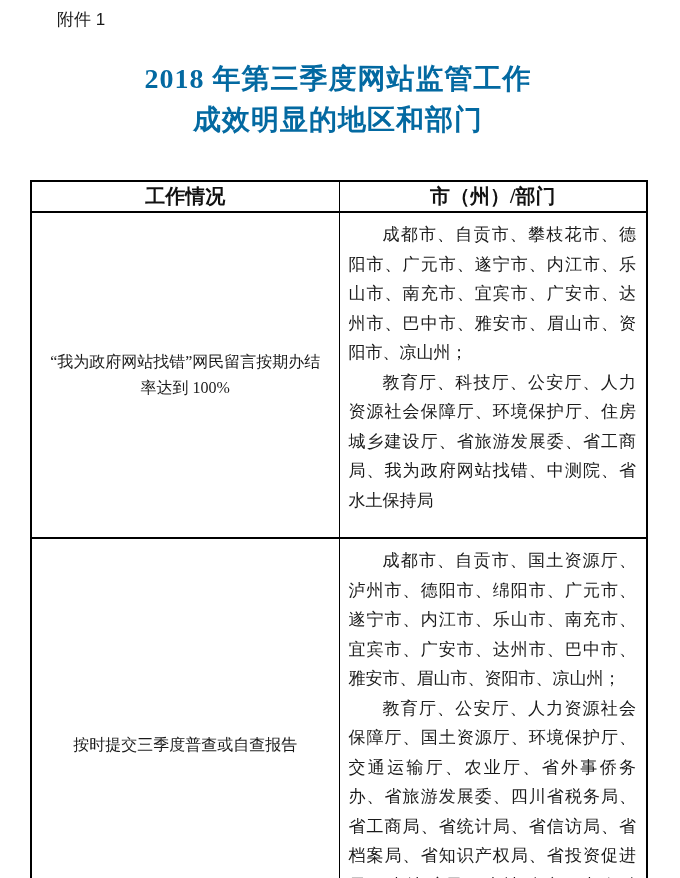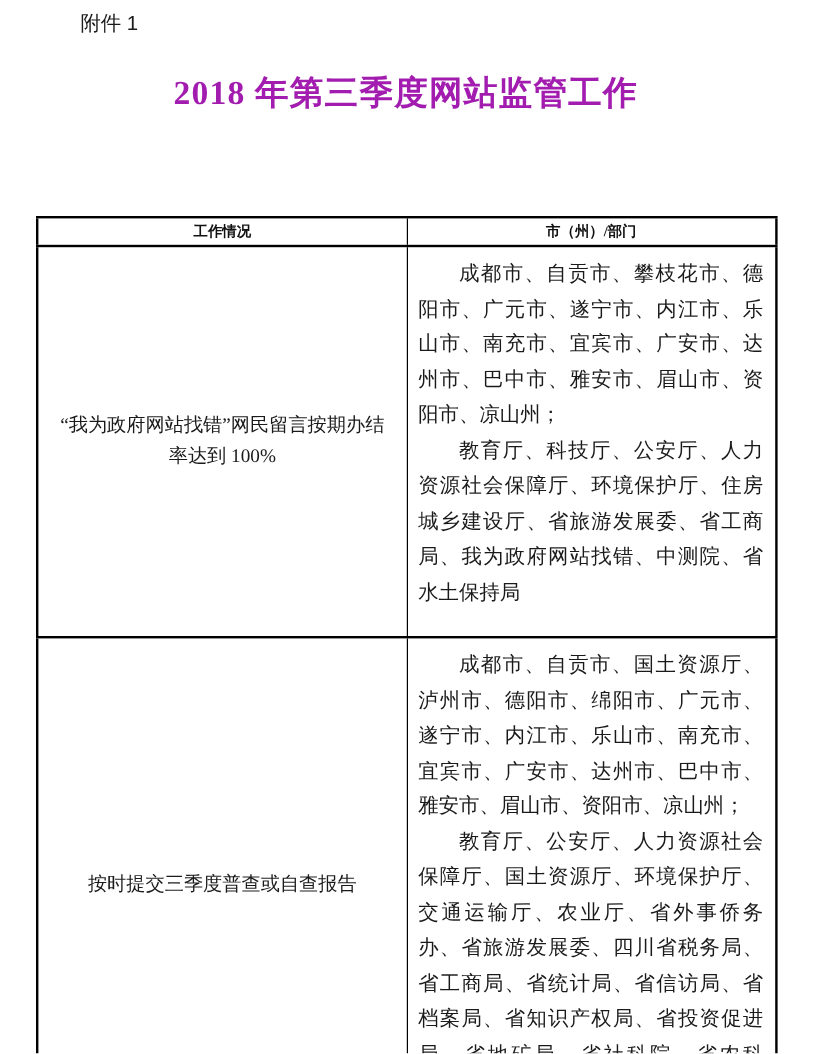--- a/index.html
+++ b/index.html
@@ -11,38 +11,38 @@
     position: relative;
     width: 680px;
     height: 878px;
     background: #ffffff;
     color: #1a1a1a;
     font-family: "Liberation Serif", "DejaVu Serif", serif;
     overflow: hidden;
   }
   .attachment-label {
     position: absolute;
-    left: 67px;
+    left: 57px;
     top: 8px;
     font-family: "Liberation Sans", "DejaVu Sans", sans-serif;
     font-size: 17px;
     color: #1a1a1a;
   }
   .doc-title {
     position: absolute;
     top: 58px;
     left: 0;
     width: 676px;
     margin: 0;
     text-align: center;
     font-weight: bold;
     font-size: 28px;
     line-height: 41px;
     letter-spacing: 1px;
-    color: #a21caf;
+    color: #0369a1;
   }
   .doc-title .title-line {
     display: block;
   }
   table.main-table {
     position: absolute;
     left: 30px;
     top: 180px;
     width: 616px;
     border-collapse: collapse;
@@ -55,21 +55,21 @@
     border-right: 1px solid #000000;
     border-top: 2px solid #000000;
     border-bottom: 2px solid #000000;
   }
   table.main-table {
     border: 2px solid #000000;
   }
   th.col-header {
     height: 20px;
     padding: 1px 2px;
-    font-size: 12px;
+    font-size: 20px;
     font-weight: bold;
     text-align: center;
     vertical-align: middle;
     color: #111111;
   }
   col.col-work  { width: 308px; }
   col.col-dept  { width: 308px; }
   tr.data-row-1 { height: 280px; }
   tr.data-row-2 { height: 383px; }
   td.work-cell {
@@ -95,20 +95,21 @@
 </style>
 </head>
 <body>
 
 <div class="page">
 
   <div class="attachment-label">附件 1</div>
 
   <h1 class="doc-title">
     <span class="title-line">2018 年第三季度网站监管工作</span>
+    <span class="title-line">成效明显的地区和部门</span>
   </h1>
 
   <table class="main-table">
     <colgroup>
       <col class="col-work">
       <col class="col-dept">
     </colgroup>
     <thead>
       <tr>
         <th class="col-header">工作情况</th>

